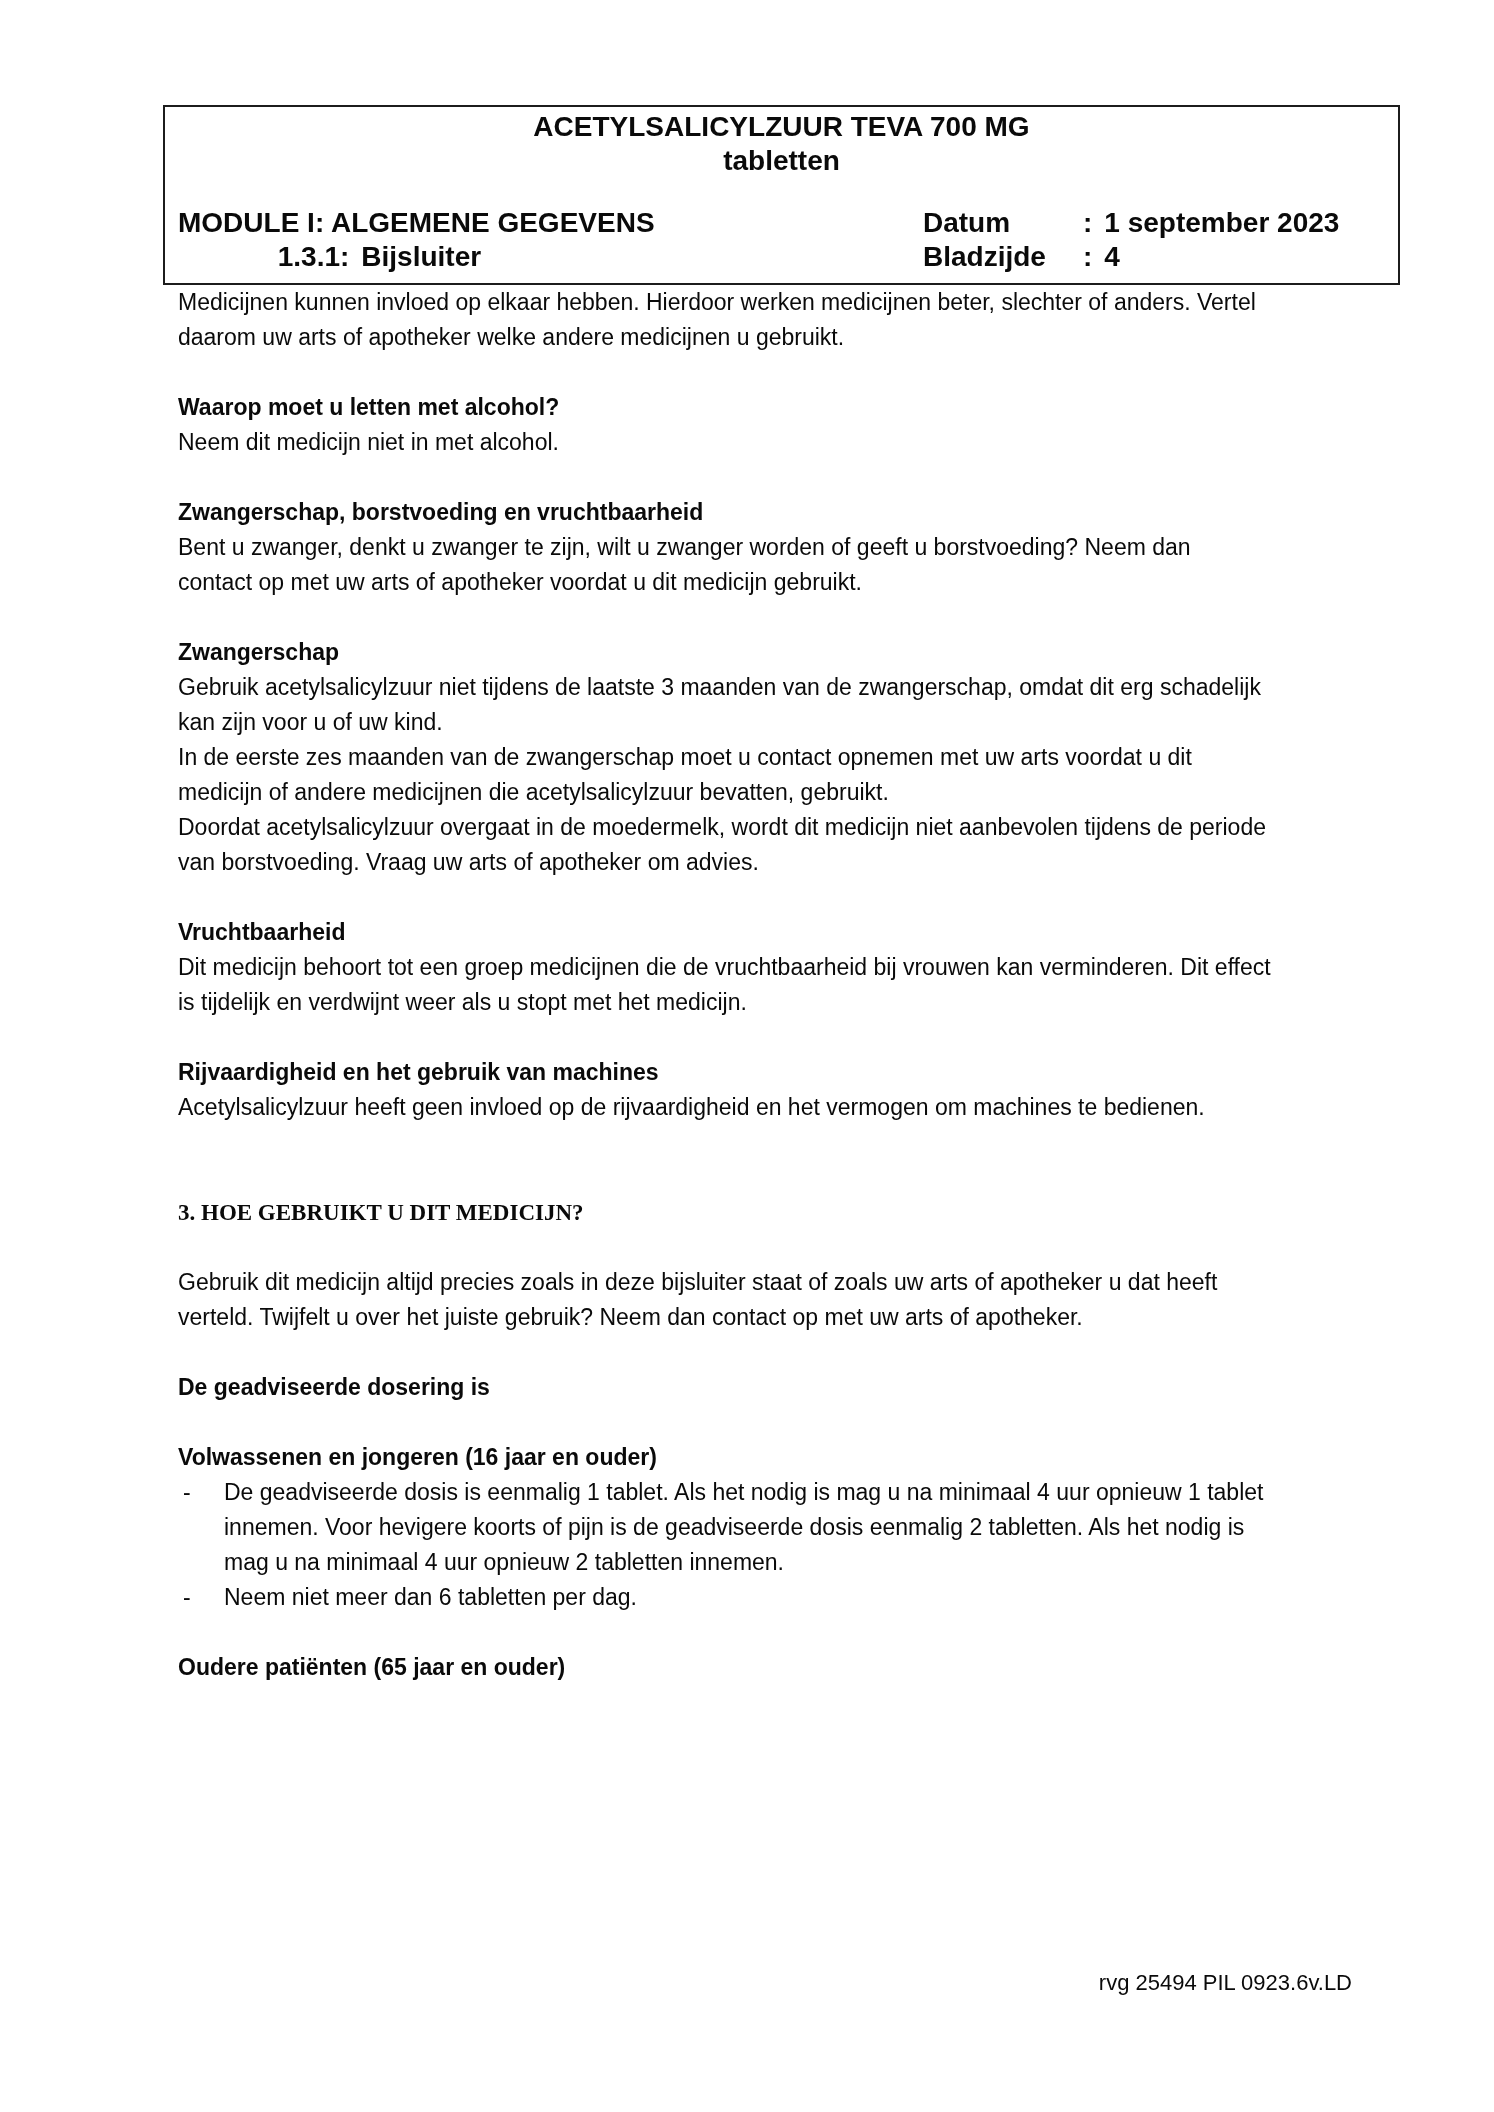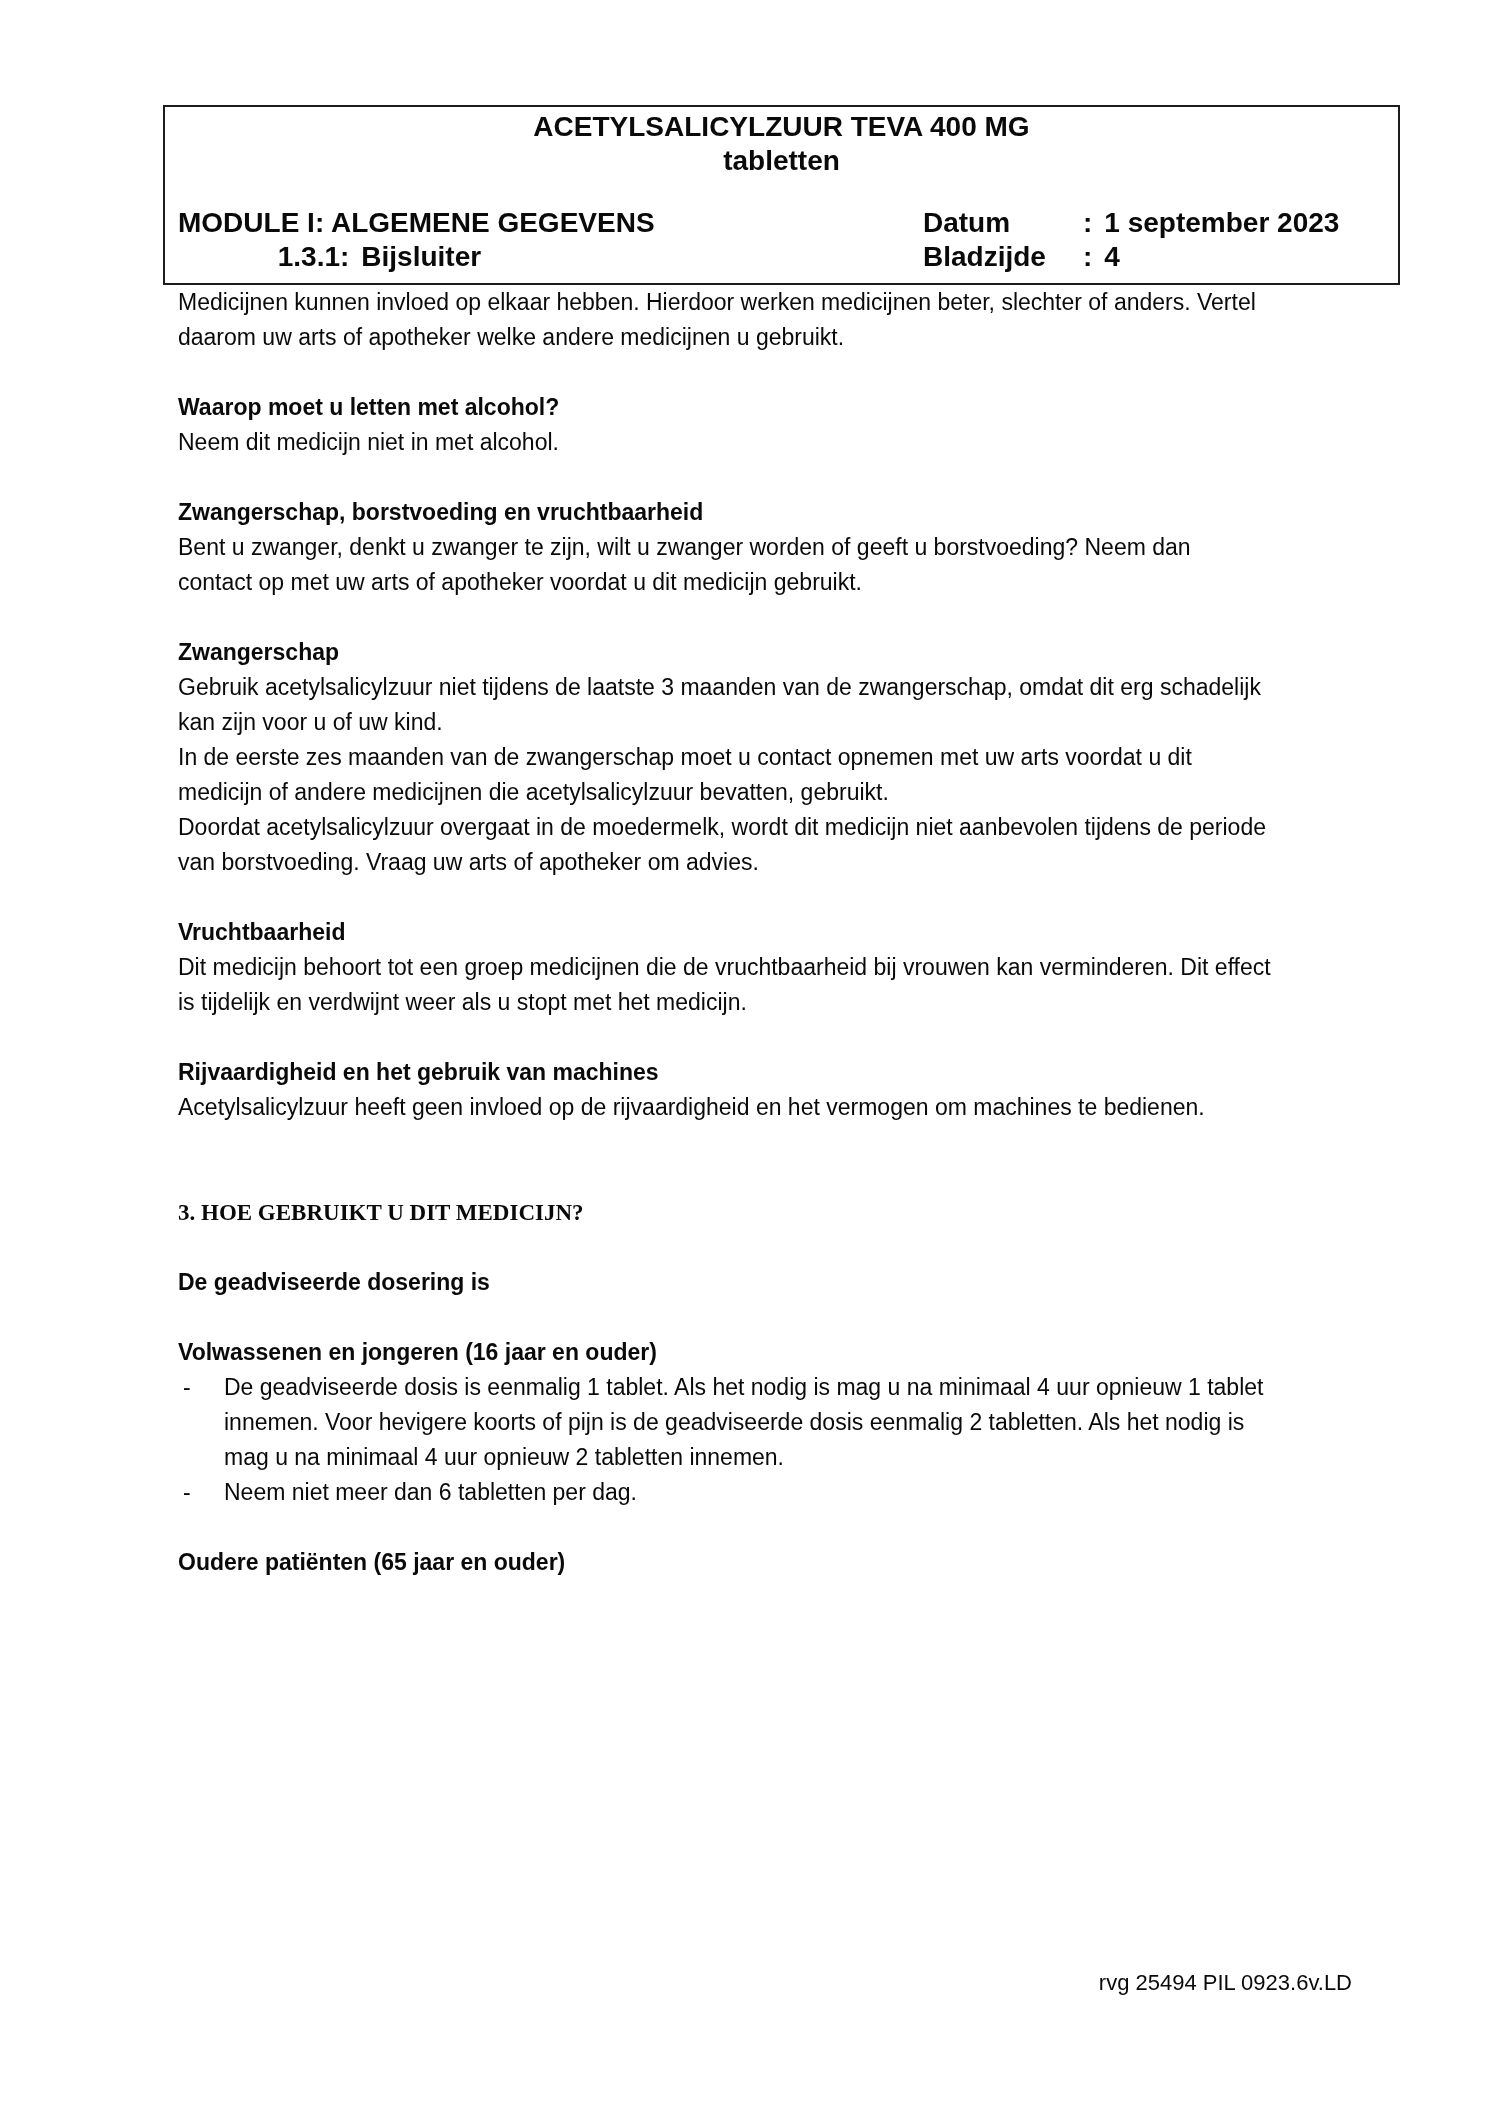--- a/index.html
+++ b/index.html
@@ -71,21 +71,21 @@
     line-height: 22px;
     white-space: nowrap;
   }
 </style>
 </head>
 <body>
 
 <div class="page">
 
   <div class="hdr-box">
-    <div class="hdr-title">ACETYLSALICYLZUUR TEVA 400 MG</div>
+    <div class="hdr-title">ACETYLSALICYLZUUR TEVA 700 MG</div>
     <div class="hdr-sub">tabletten</div>
     <div class="hdr-meta">
       <div class="hdr-row">
         <div class="hdr-left">
           <span>MODULE I: ALGEMENE GEGEVENS</span>
         </div>
         <div class="hdr-right">
           <span class="lbl">Datum</span>
           <span class="sep">:</span>
           <span>1 september 2023</span>
@@ -127,20 +127,22 @@
 van borstvoeding. Vraag uw arts of apotheker om advies.</p>
 
     <h3 class="gap">Vruchtbaarheid</h3>
     <p class="para">Dit medicijn behoort tot een groep medicijnen die de vruchtbaarheid bij vrouwen kan verminderen. Dit effect
 is tijdelijk en verdwijnt weer als u stopt met het medicijn.</p>
 
     <h3 class="gap">Rijvaardigheid en het gebruik van machines</h3>
     <p class="para">Acetylsalicylzuur heeft geen invloed op de rijvaardigheid en het vermogen om machines te bedienen.</p>
 
     <h2 class="gap2">3. HOE GEBRUIKT U DIT MEDICIJN?</h2>
+    <p class="para gap">Gebruik dit medicijn altijd precies zoals in deze bijsluiter staat of zoals uw arts of apotheker u dat heeft
+verteld. Twijfelt u over het juiste gebruik? Neem dan contact op met uw arts of apotheker.</p>
 
     <h3 class="gap">De geadviseerde dosering is</h3>
 
     <h3 class="gap">Volwassenen en jongeren (16 jaar en ouder)</h3>
     <div class="dose-list">
       <div class="li">
         <span class="dash">-</span>
         <span class="li-text">De geadviseerde dosis is eenmalig 1 tablet. Als het nodig is mag u na minimaal 4 uur opnieuw 1 tablet
 innemen. Voor hevigere koorts of pijn is de geadviseerde dosis eenmalig 2 tabletten. Als het nodig is
 mag u na minimaal 4 uur opnieuw 2 tabletten innemen.</span>

